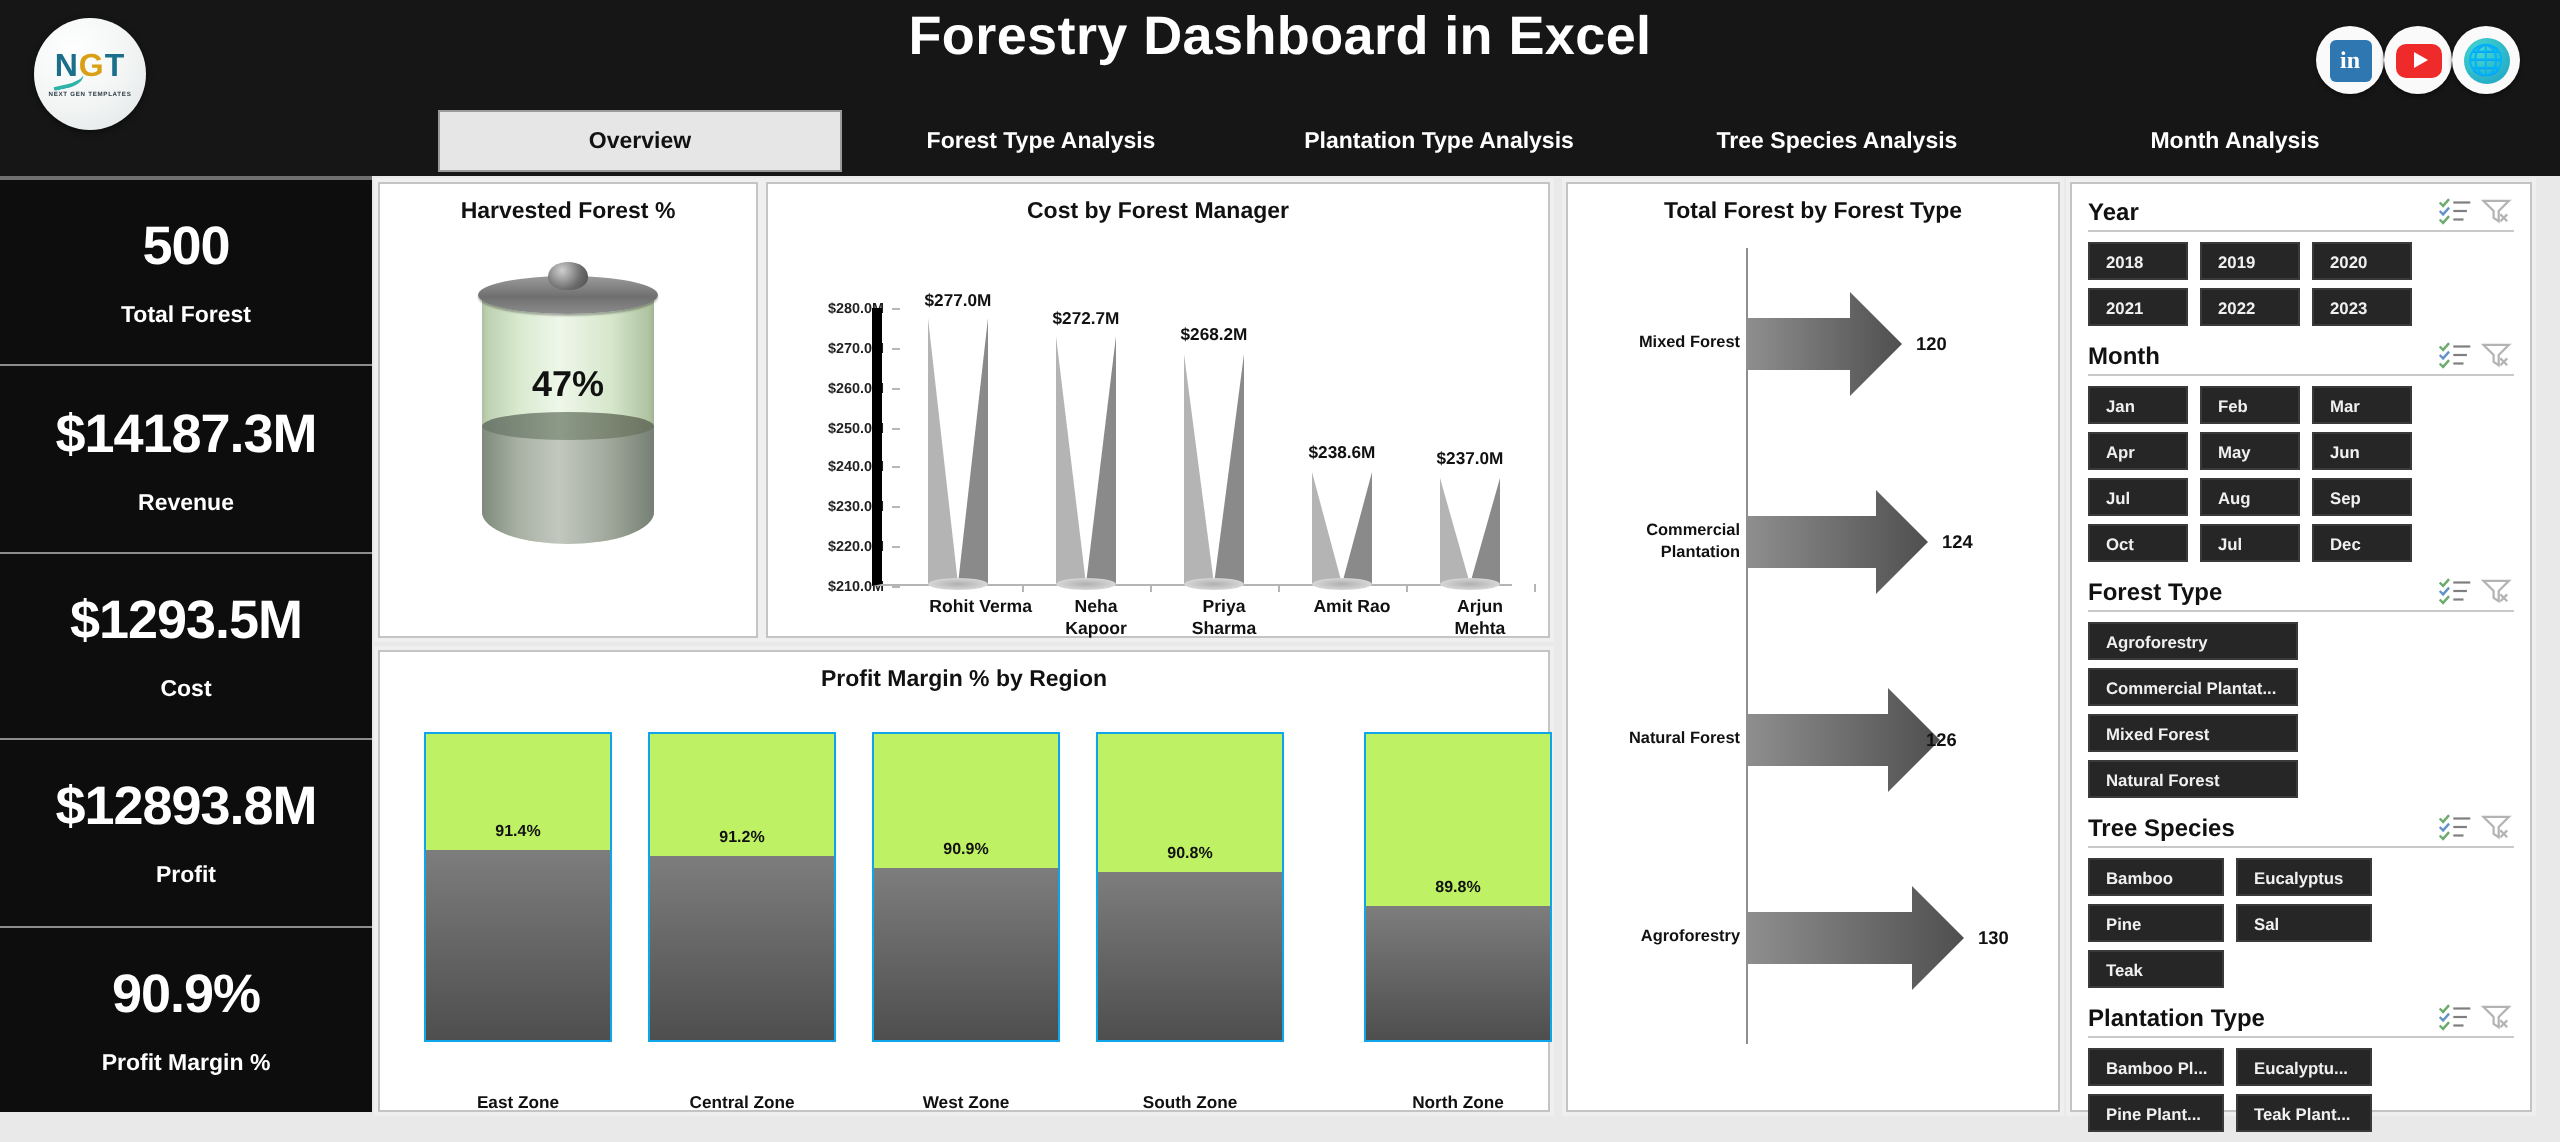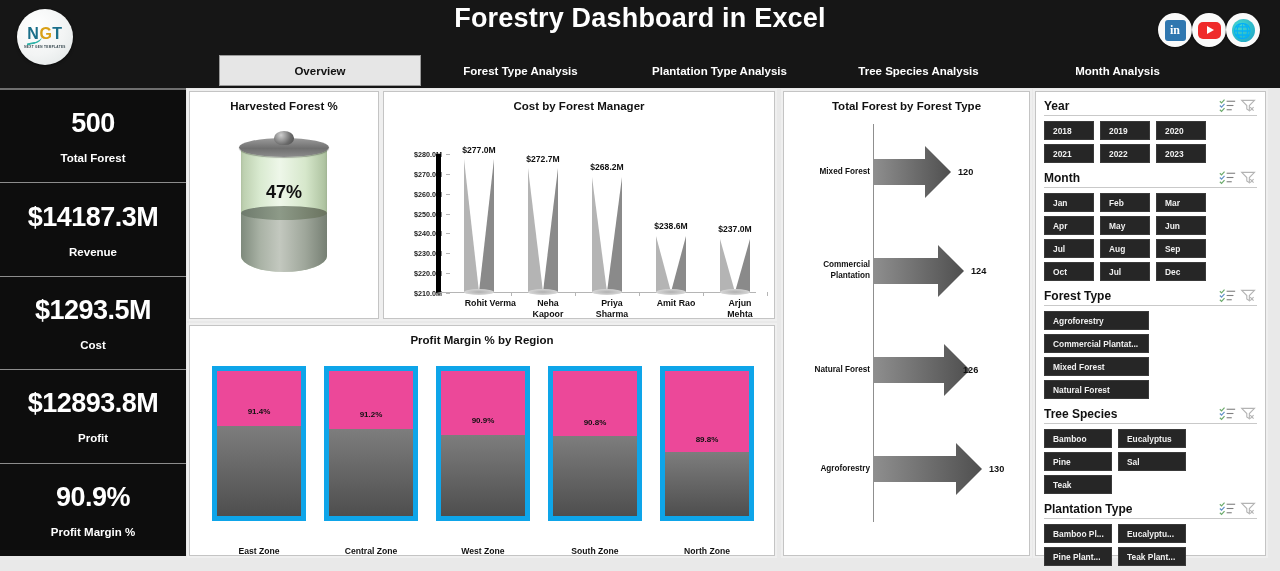--- a/index.html
+++ b/index.html
@@ -206,21 +206,21 @@
   .cost-xlabel {
     position: absolute; top: 186px; width: 64px; text-align: center;
     font-size: 8.8px; font-weight: bold; color: #111; line-height: 1.25;
   }
 
   
   .margin-area { position: relative; width: 100%; height: 205px; }
   .mcol { position: absolute; top: 20px; width: 94px; height: 155px; }
   .mbar {
     position: relative; width: 94px; height: 155px;
-    background: #ec4899; border: 5px solid #0ea5e9;
+    background: #bef264; border: 1px solid #0ea5e9;
     overflow: hidden;
   }
   .mfill {
     position: absolute; left: 0; bottom: 0; width: 100%;
     background: linear-gradient(to bottom, #7d7d7d, #4e4e4e);
   }
   .mval {
     position: absolute; left: 0; width: 100%; text-align: center;
     font-size: 8px; font-weight: bold; color: #111;
   }
@@ -455,21 +455,21 @@
           </div>
           <div class="mlabel">West Zone</div>
         </div>
         <div class="mcol" style="left: 358px;">
           <div class="mbar">
             <div class="mfill" style="height: 55%;"></div>
             <div class="mval" style="bottom: 89.25px;">90.8%</div>
           </div>
           <div class="mlabel">South Zone</div>
         </div>
-        <div class="mcol" style="left: 470px;">
+        <div class="mcol" style="left: 492px;">
           <div class="mbar">
             <div class="mfill" style="height: 44%;"></div>
             <div class="mval" style="bottom: 72.2px;">89.8%</div>
           </div>
           <div class="mlabel">North Zone</div>
         </div>
       </div>
   </div>
 
   <div class="panel" id="p-ftype">

